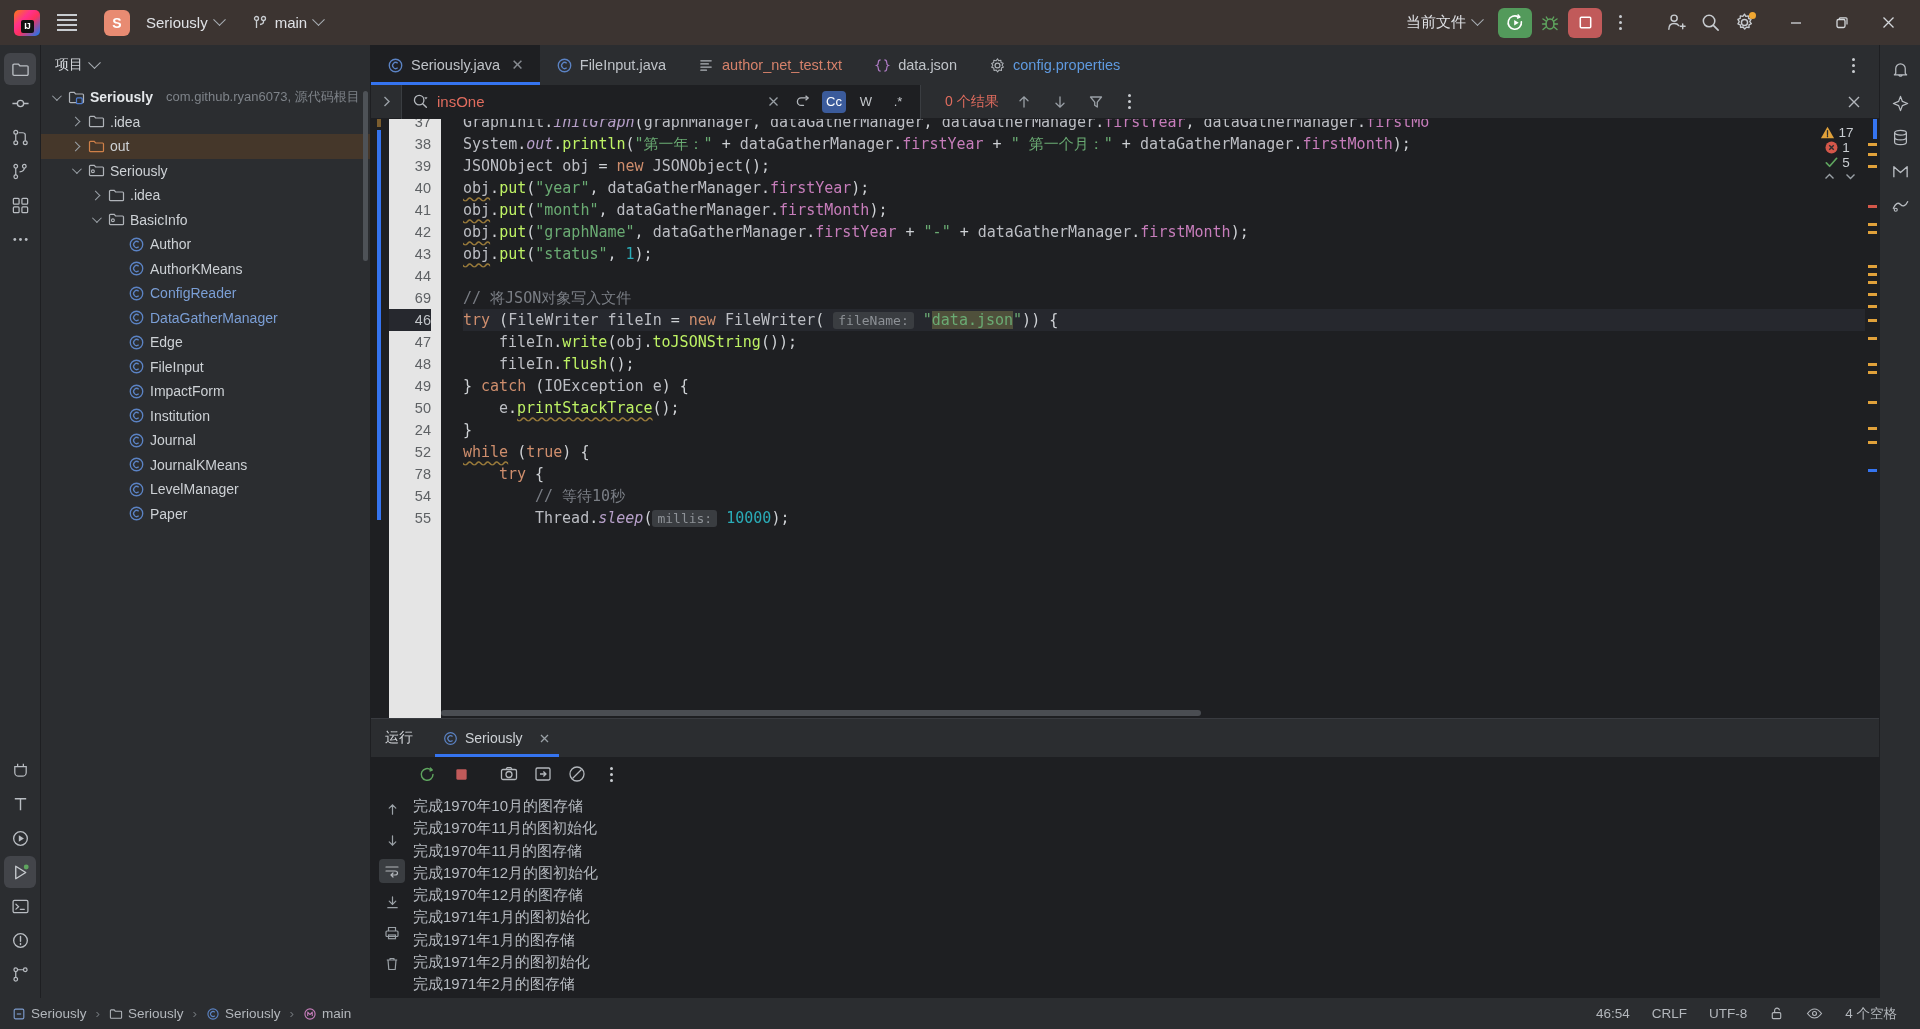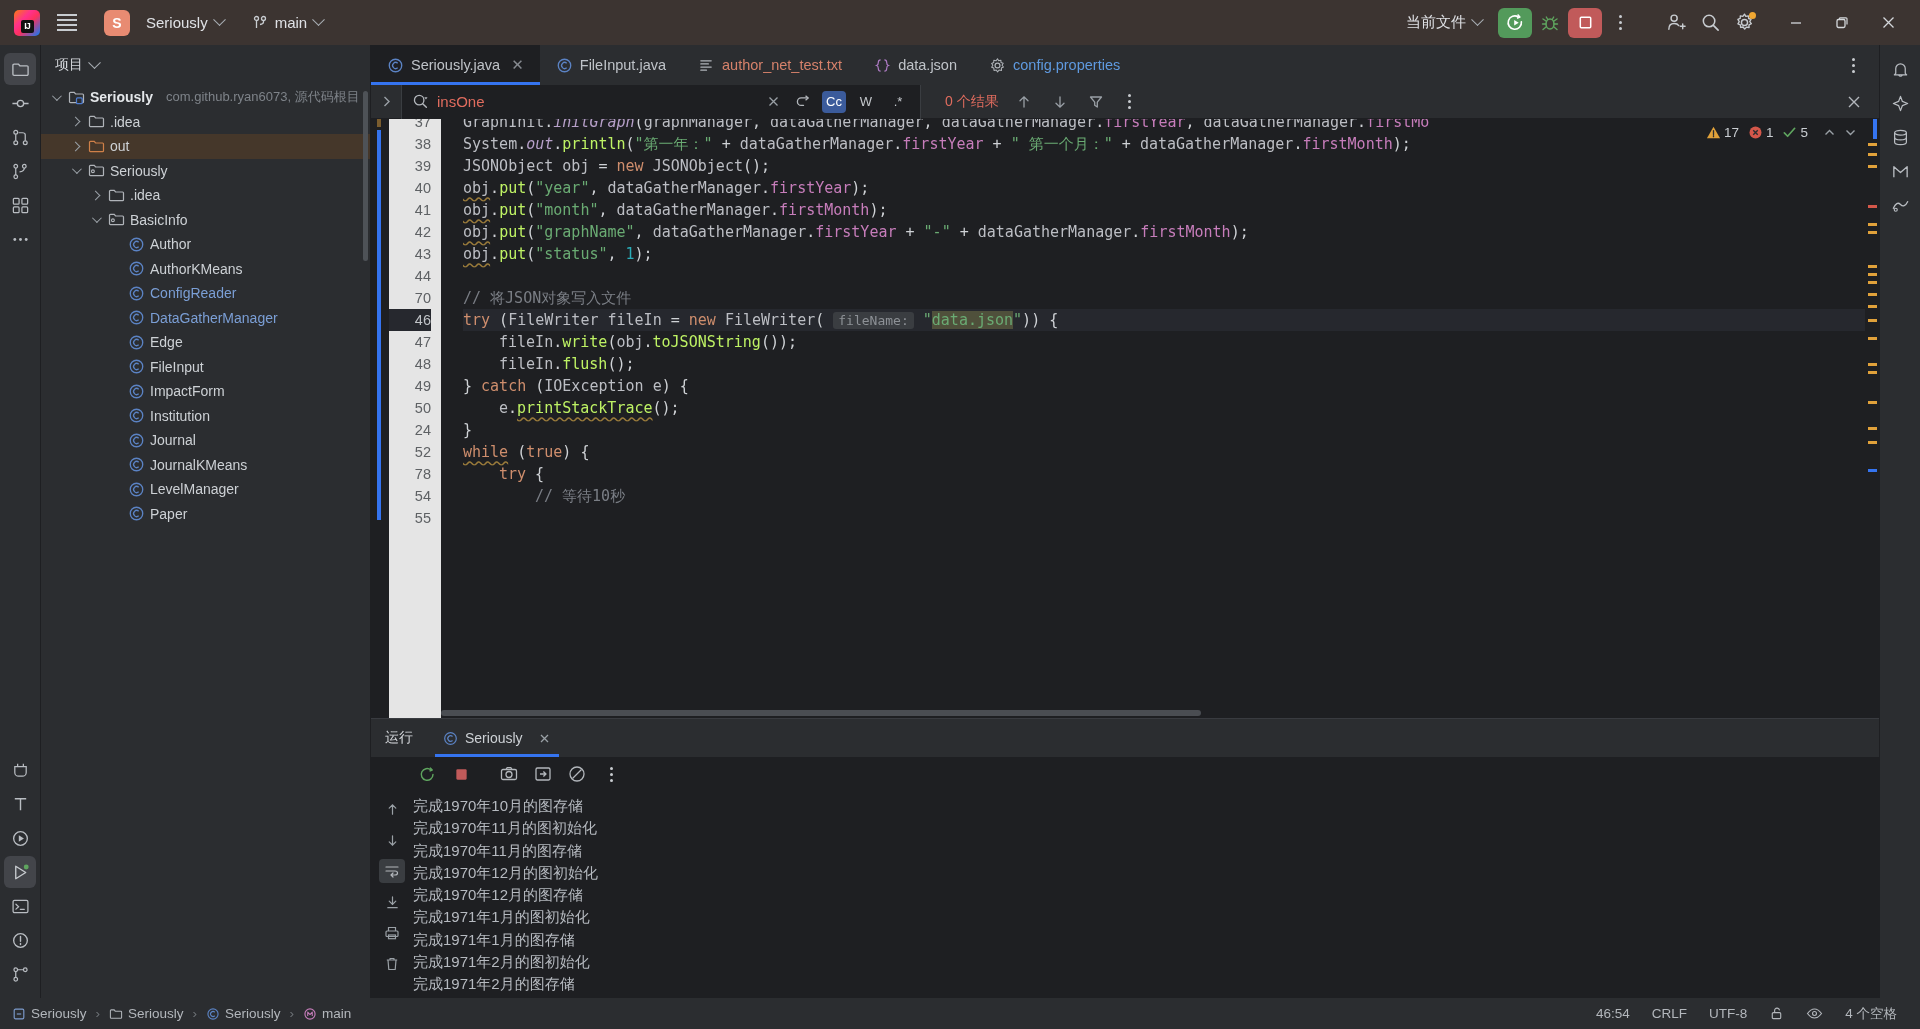--- a/index.html
+++ b/index.html
@@ -133,21 +133,21 @@
   .ident { color:#bcbec4; }
   .warnu { text-decoration: underline; text-decoration-style: wavy; text-decoration-color:#9a7b3a; text-underline-offset: 3px;}
   .hint { background:#3a3d41; color:#8d9196; font-size:13px; padding:1px 5px; border-radius:3px;}
   .strhl { background:#4f503b; }
 
   
   .inspect { width:14px; background:#1e1f22; position:relative;}
   .im { position:absolute; right:2px; width:9px; height:3px; }
 
   
-  .warnbar { position:absolute; right:22px; top:6px; display:flex; align-items:center; gap:9px; font-size:13.5px; z-index:5;}
+  .warnbar { position:absolute; right:22px; top:6px; display:flex; align-items:center; font-size:13.5px; z-index:5;flex-direction:column;}
   .wb { display:flex; align-items:center; gap:3px; }
 
   
   .hscroll { position:absolute; left:70px; bottom:2px; height:6px; width:760px; background:#4a4d52; border-radius:3px;}
 
   
   .runpanel { height: 280px; min-height:280px; background:#1e1f22; display:flex; flex-direction:column; border-top:1px solid #393b40;}
   .runhdr { height:38px; display:flex; align-items:center; gap:0px; padding-left:14px; background:#2b2d30;}
   .run-title { font-size:14px; color:#d4d7db; margin-right:22px;}
   .run-tab { display:flex; align-items:center; gap:7px; font-size:14px; color:#cdd1d5; padding: 0 8px; height:38px; position:relative; cursor:pointer;}
@@ -646,21 +646,21 @@
         </div>
         <div class="gutter" id="gutter" style="margin-top: -8px;">
             <div class="ln">37</div>
             <div class="ln">38</div>
             <div class="ln">39</div>
             <div class="ln">40</div>
             <div class="ln">41</div>
             <div class="ln">42</div>
             <div class="ln">43</div>
             <div class="ln">44</div>
-            <div class="ln">70</div>
+            <div class="ln">69</div>
             <div class="ln hl" style="color: rgb(192, 196, 200);">46</div>
             <div class="ln">47</div>
             <div class="ln">48</div>
             <div class="ln">49</div>
             <div class="ln">50</div>
             <div class="ln">24</div>
             <div class="ln">52</div>
             <div class="ln">78</div>
             <div class="ln">54</div>
             <div class="ln">55</div>
@@ -677,20 +677,21 @@
             <div class="ln"><span style="display:inline-block;width:0px"></span><span class="cmt">// 将JSON对象写入文件</span></div>
             <div class="ln hl"><span style="display:inline-block;width:0px"></span><span class="kw">try</span> (<span class="ident">FileWriter</span> <span class="ident">fileIn</span> = <span class="kw">new</span> <span class="ident">FileWriter</span>( <span class="hint">fileName:</span> <span class="str">"<span class="strhl">data.json</span>"</span>)) {</div>
             <div class="ln"><span style="display:inline-block;width:36px"></span><span class="ident">fileIn</span>.<span class="mth">write</span>(<span class="ident">obj</span>.<span class="mth">toJSONString</span>());</div>
             <div class="ln"><span style="display:inline-block;width:36px"></span><span class="ident">fileIn</span>.<span class="mth">flush</span>();</div>
             <div class="ln"><span style="display:inline-block;width:0px"></span>} <span class="kw">catch</span> (<span class="ident">IOException</span> <span class="ident">e</span>) {</div>
             <div class="ln"><span style="display:inline-block;width:36px"></span><span class="ident">e</span>.<span class="mth warnu">printStackTrace</span>();</div>
             <div class="ln"><span style="display:inline-block;width:0px"></span>}</div>
             <div class="ln"><span style="display:inline-block;width:0px"></span><span class="kw warnu">while</span> (<span class="kw">true</span>) {</div>
             <div class="ln"><span style="display:inline-block;width:36px"></span><span class="kw">try</span> {</div>
             <div class="ln"><span style="display:inline-block;width:72px"></span><span class="cmt">// 等待10秒</span></div>
+            <div class="ln"><span style="display:inline-block;width:72px"></span><span class="ident">Thread</span>.<span class="stat">sleep</span>(<span class="hint">millis:</span> <span class="num">10000</span>);</div>
           </div>
 
         <div class="warnbar">
           <div class="wb">
             <svg width="15" height="15" viewBox="0 0 16 16">
               <path d="M8 1.8 L15 14 H1 Z" fill="#e0a13a"></path>
                 <path d="M8 6 V10 M8 11.4 V12.4" stroke="#2b2d30" stroke-width="1.4" stroke-linecap="round"></path>
             </svg>
             <span style="color:#c9cdd2;">17</span>
           </div>

